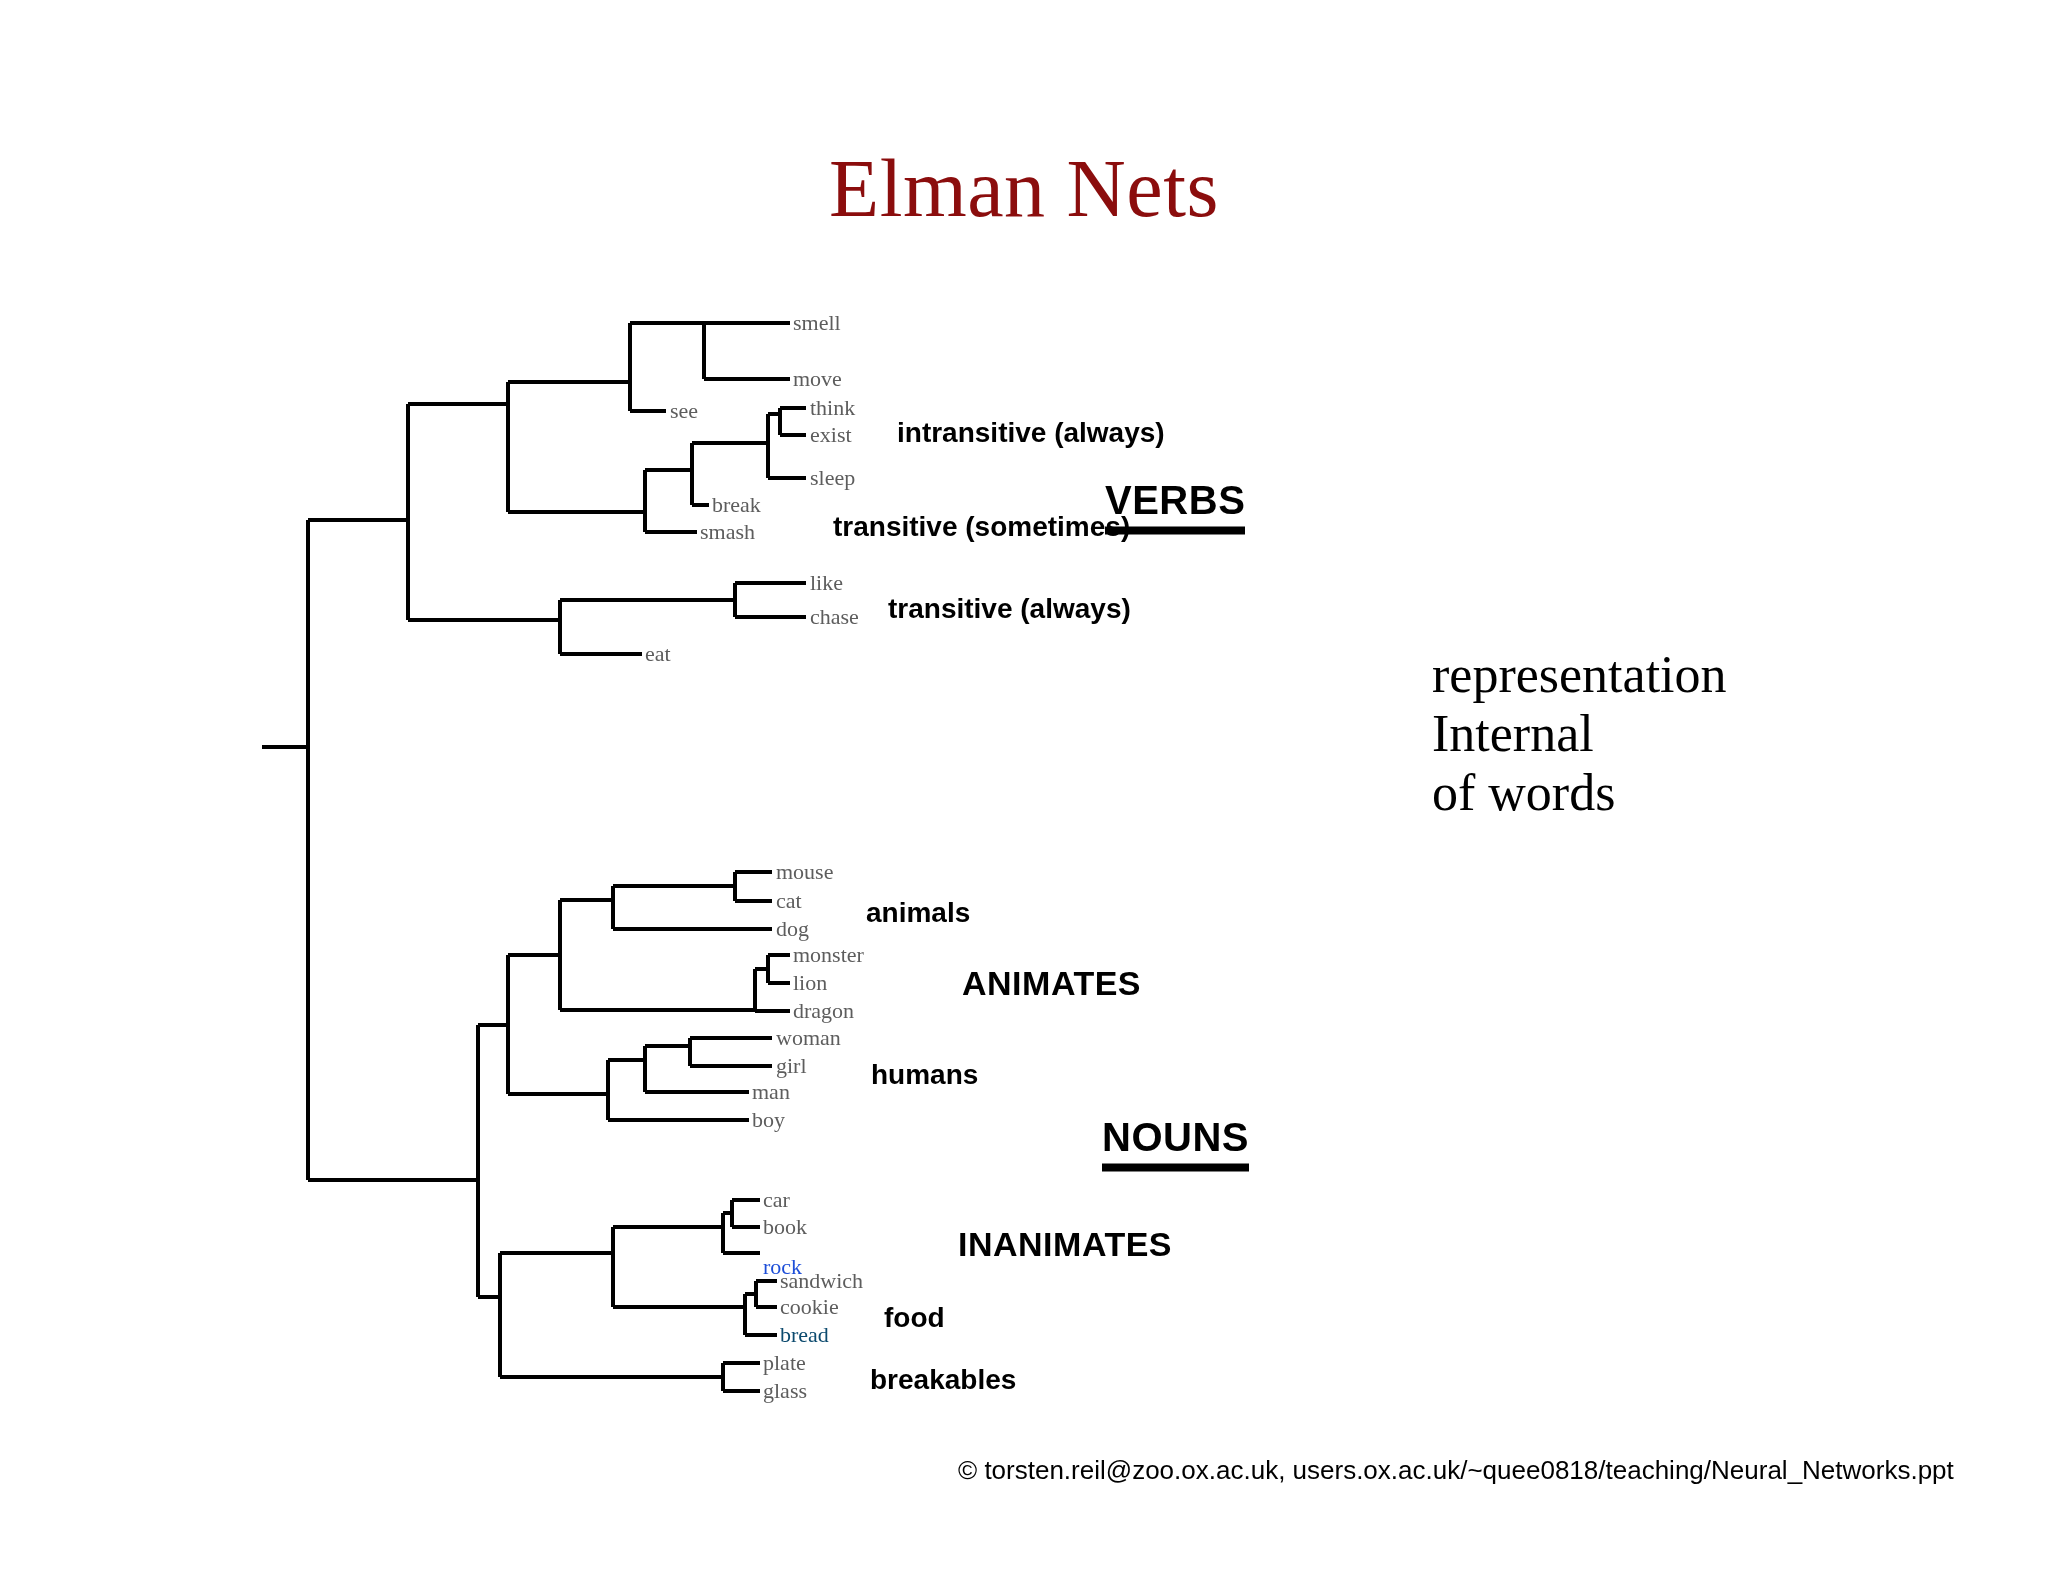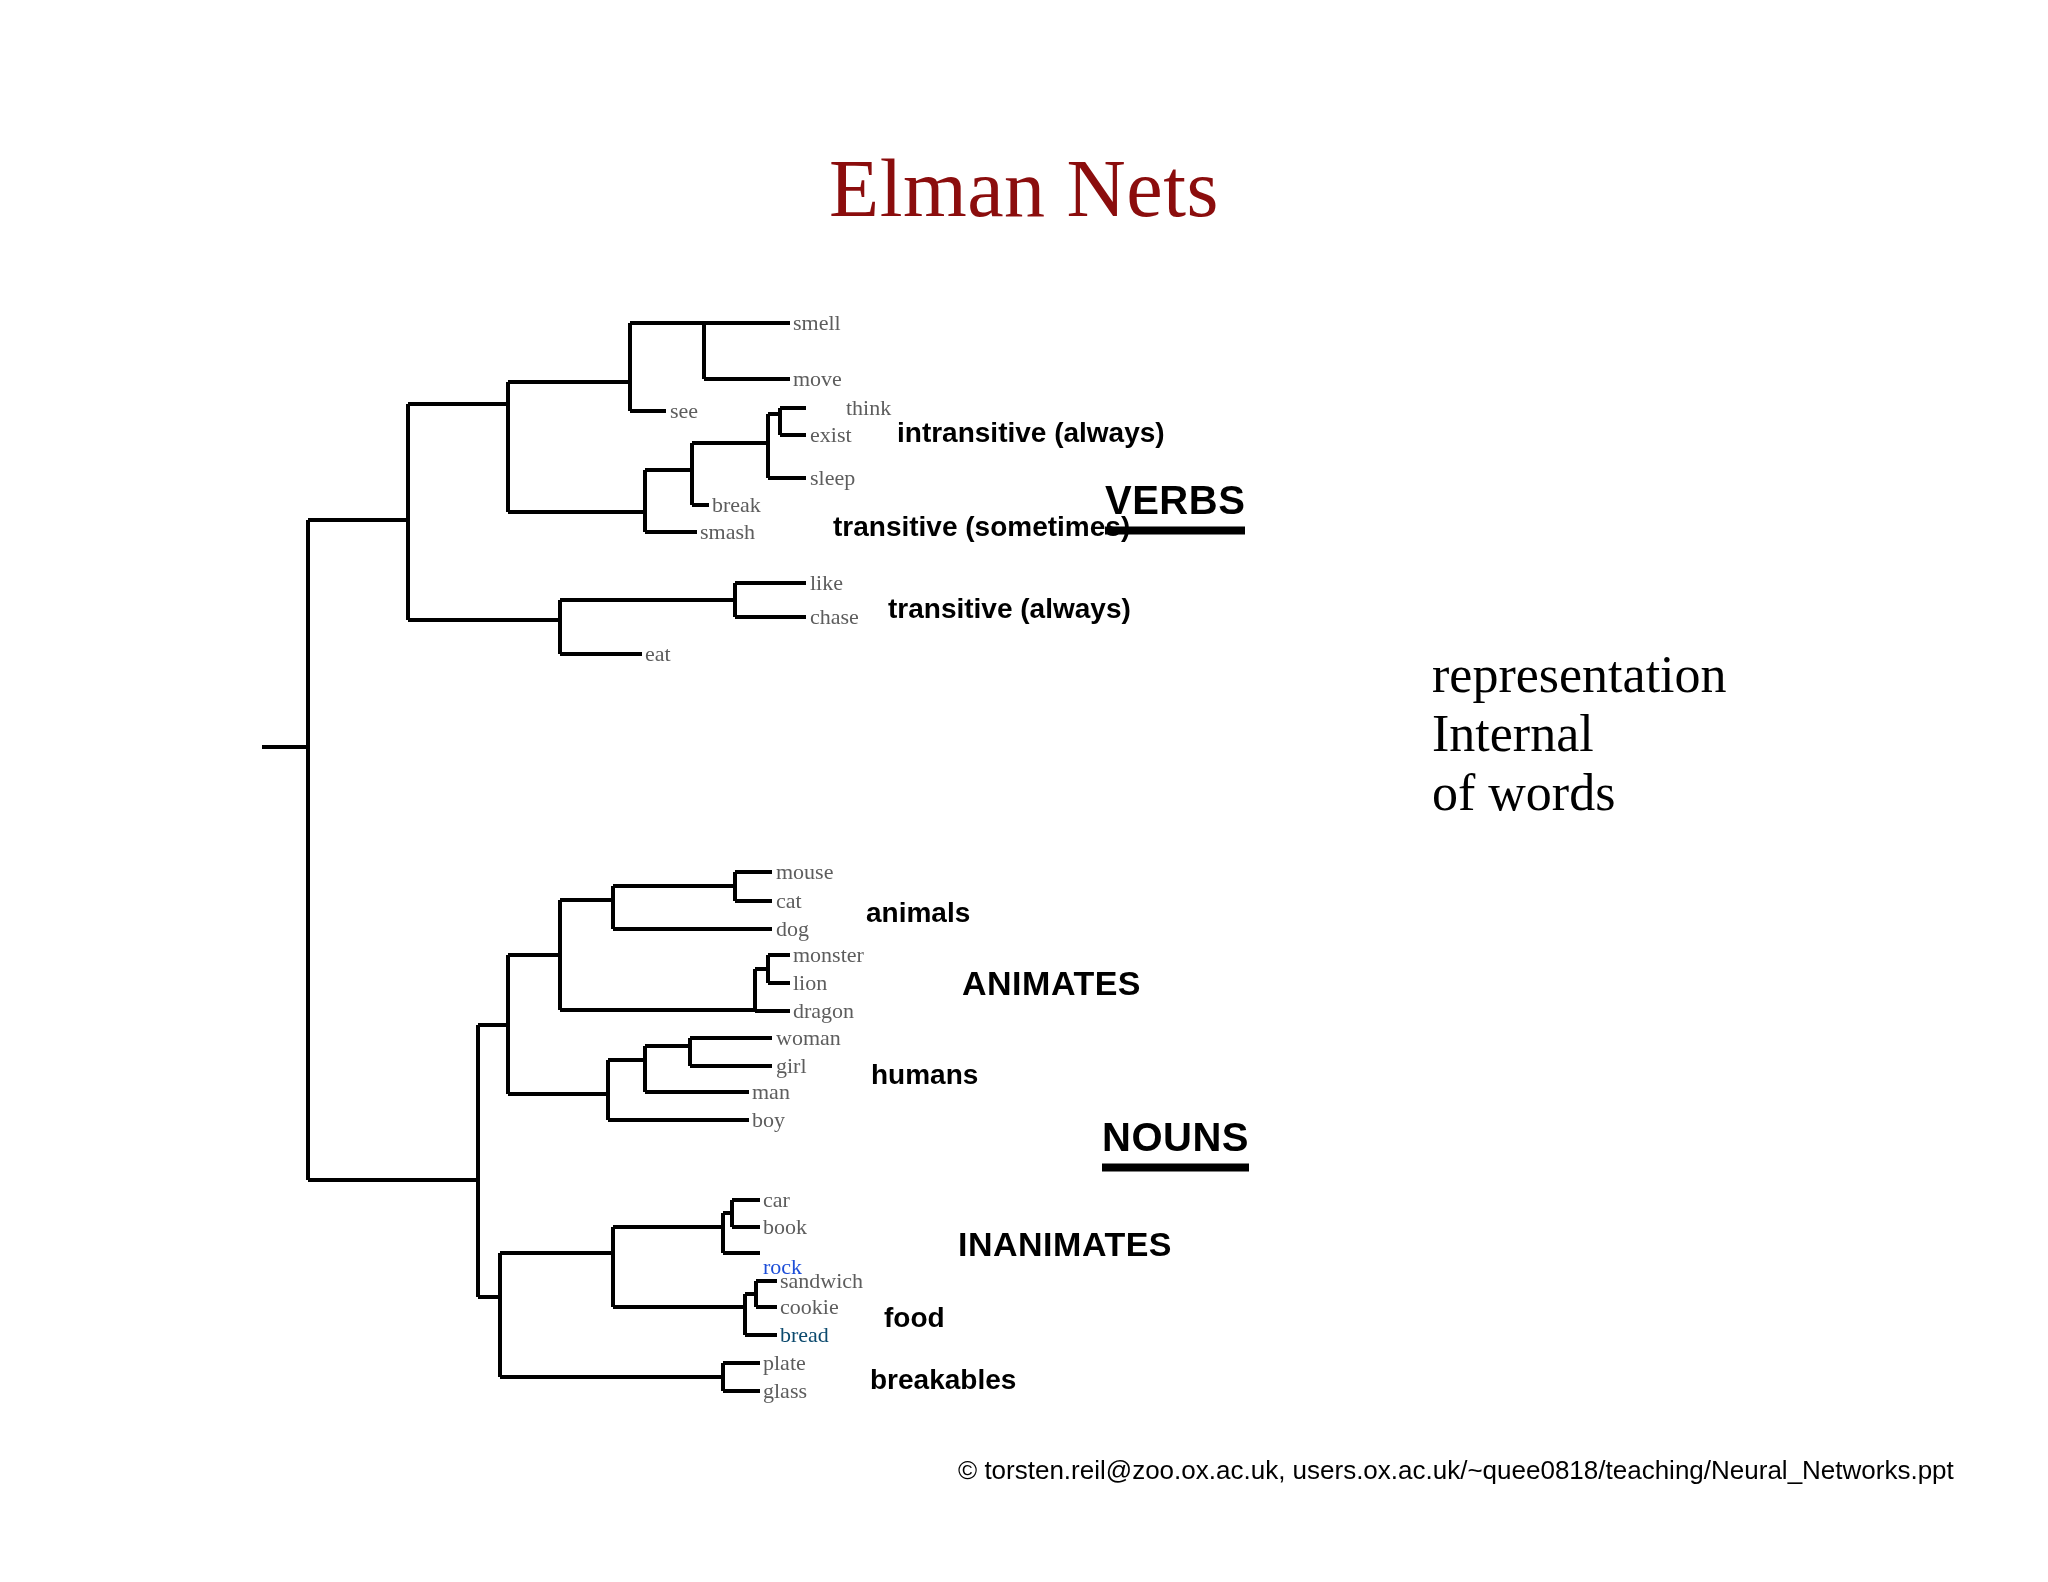--- a/index.html
+++ b/index.html
@@ -232,21 +232,21 @@
         <path d="M723,1391 L760,1391"></path>
 
       </g>
     </svg>
   </div>
 
   <div id="leaf-layer">
       <div class="leaf-label" style="left: 793px; top: 323px; color: rgb(93, 93, 93);">smell</div>
       <div class="leaf-label" style="left: 793px; top: 379px; color: rgb(93, 93, 93);">move</div>
       <div class="leaf-label" style="left: 670px; top: 411px; color: rgb(93, 93, 93);">see</div>
-      <div class="leaf-label" style="left: 810px; top: 408px; color: rgb(93, 93, 93); margin-left: 36px;">think</div>
+      <div class="leaf-label" style="left: 810px; top: 408px; color: rgb(93, 93, 93);">think</div>
       <div class="leaf-label" style="left: 810px; top: 435px; color: rgb(93, 93, 93);">exist</div>
       <div class="leaf-label" style="left: 810px; top: 478px; color: rgb(93, 93, 93);">sleep</div>
       <div class="leaf-label" style="left: 712px; top: 505px; color: rgb(93, 93, 93);">break</div>
       <div class="leaf-label" style="left: 700px; top: 532px; color: rgb(93, 93, 93);">smash</div>
       <div class="leaf-label" style="left: 810px; top: 583px; color: rgb(93, 93, 93);">like</div>
       <div class="leaf-label" style="left: 810px; top: 617px; color: rgb(93, 93, 93);">chase</div>
       <div class="leaf-label" style="left: 645px; top: 654px; color: rgb(93, 93, 93);">eat</div>
       <div class="leaf-label" style="left: 776px; top: 872px; color: rgb(93, 93, 93);">mouse</div>
       <div class="leaf-label" style="left: 776px; top: 901px; color: rgb(93, 93, 93);">cat</div>
       <div class="leaf-label" style="left: 776px; top: 929px; color: rgb(93, 93, 93);">dog</div>

